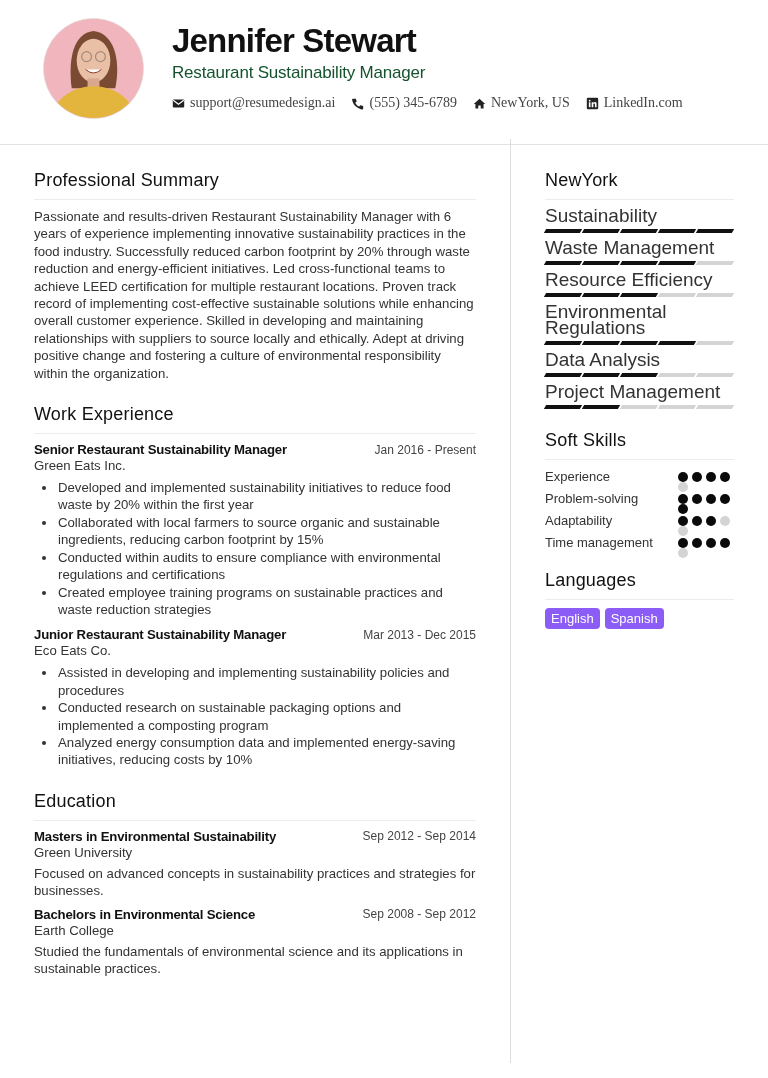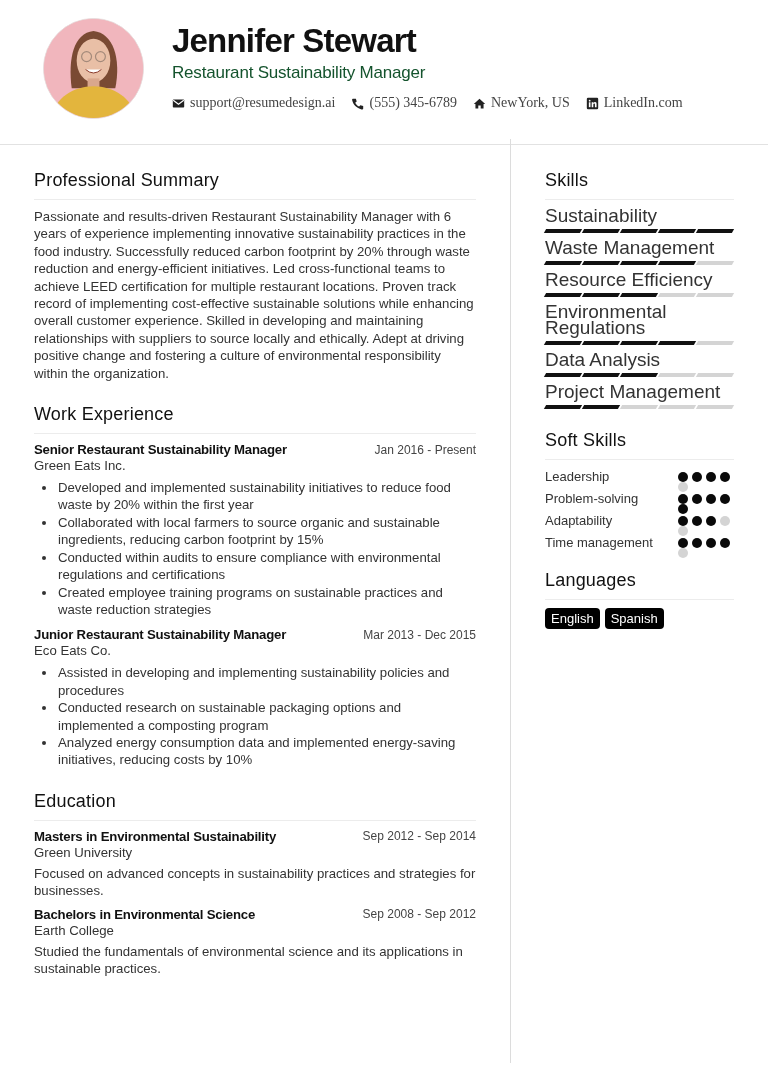--- a/index.html
+++ b/index.html
@@ -39,21 +39,21 @@
   .bar { width: 36px; height: 4px; transform: skewX(-30deg); background: #d4d4d4; }
   .bar.on { background: #111; }
 
   .soft-row { display: flex; justify-content: space-between; margin-bottom: 4px; }
   .soft-name { font-size: 13px; color: #333; line-height: 18px; width: 115px; }
   .dots { width: 56px; display: flex; flex-wrap: wrap; gap: 0 4px; height: 18px; align-content: flex-start; padding-top: 4px; }
   .dot { width: 10px; height: 10px; border-radius: 50%; background: #d4d4d4; }
   .dot.on { background: #0a0a0a; }
 
   .langs { display: flex; gap: 5px; margin-top: 2px; }
-  .lang { background: #000000; color: #fff; font-size: 13px; padding: 3px 6px; border-radius: 4px; }
+  .lang { background: #8b5cf6; color: #fff; font-size: 13px; padding: 3px 6px; border-radius: 4px; }
 </style>
 </head>
 <body>
 
 <div class="header">
   <div class="avatar">
     <svg viewBox="0 0 100 100">
       <rect width="100" height="100" fill="#f1b6bd"></rect>
       <path d="M28 70 C24 40 30 14 50 12 C70 14 78 40 72 70 Z" fill="#7a4a33"></path>
       <ellipse cx="50" cy="42" rx="17" ry="22" fill="#e9bfa6"></ellipse>
@@ -163,21 +163,21 @@
         <span class="entry-date">Sep 2008 - Sep 2012</span>
       </div>
       <div class="entry-org">Earth College</div>
       <p class="para" style="margin-top:5px;">Studied the fundamentals of environmental science and its applications in sustainable practices.</p>
     </div>
   </section>
 </div>
 
 <div class="right">
   <section>
-    <div class="section-title">Skills</div>
+    <div class="section-title">NewYork</div>
     <div id="skills-list">
         <div>
           <div class="skill-name">Sustainability</div>
           <div class="bars">
             <div class="bar on"></div>
             <div class="bar on"></div>
             <div class="bar on"></div>
             <div class="bar on"></div>
             <div class="bar on"></div>
           </div>
@@ -232,21 +232,21 @@
             <div class="bar"></div>
           </div>
         </div>
       </div>
   </section>
 
   <section style="margin-top:20px;">
     <div class="section-title">Soft Skills</div>
     <div id="soft-list">
         <div class="soft-row">
-          <div class="soft-name">Leadership</div>
+          <div class="soft-name">Experience</div>
           <div class="dots">
             <span class="dot on"></span>
             <span class="dot on"></span>
             <span class="dot on"></span>
             <span class="dot on"></span>
             <span class="dot"></span>
           </div>
         </div>
         <div class="soft-row">
           <div class="soft-name">Problem-solving</div>

